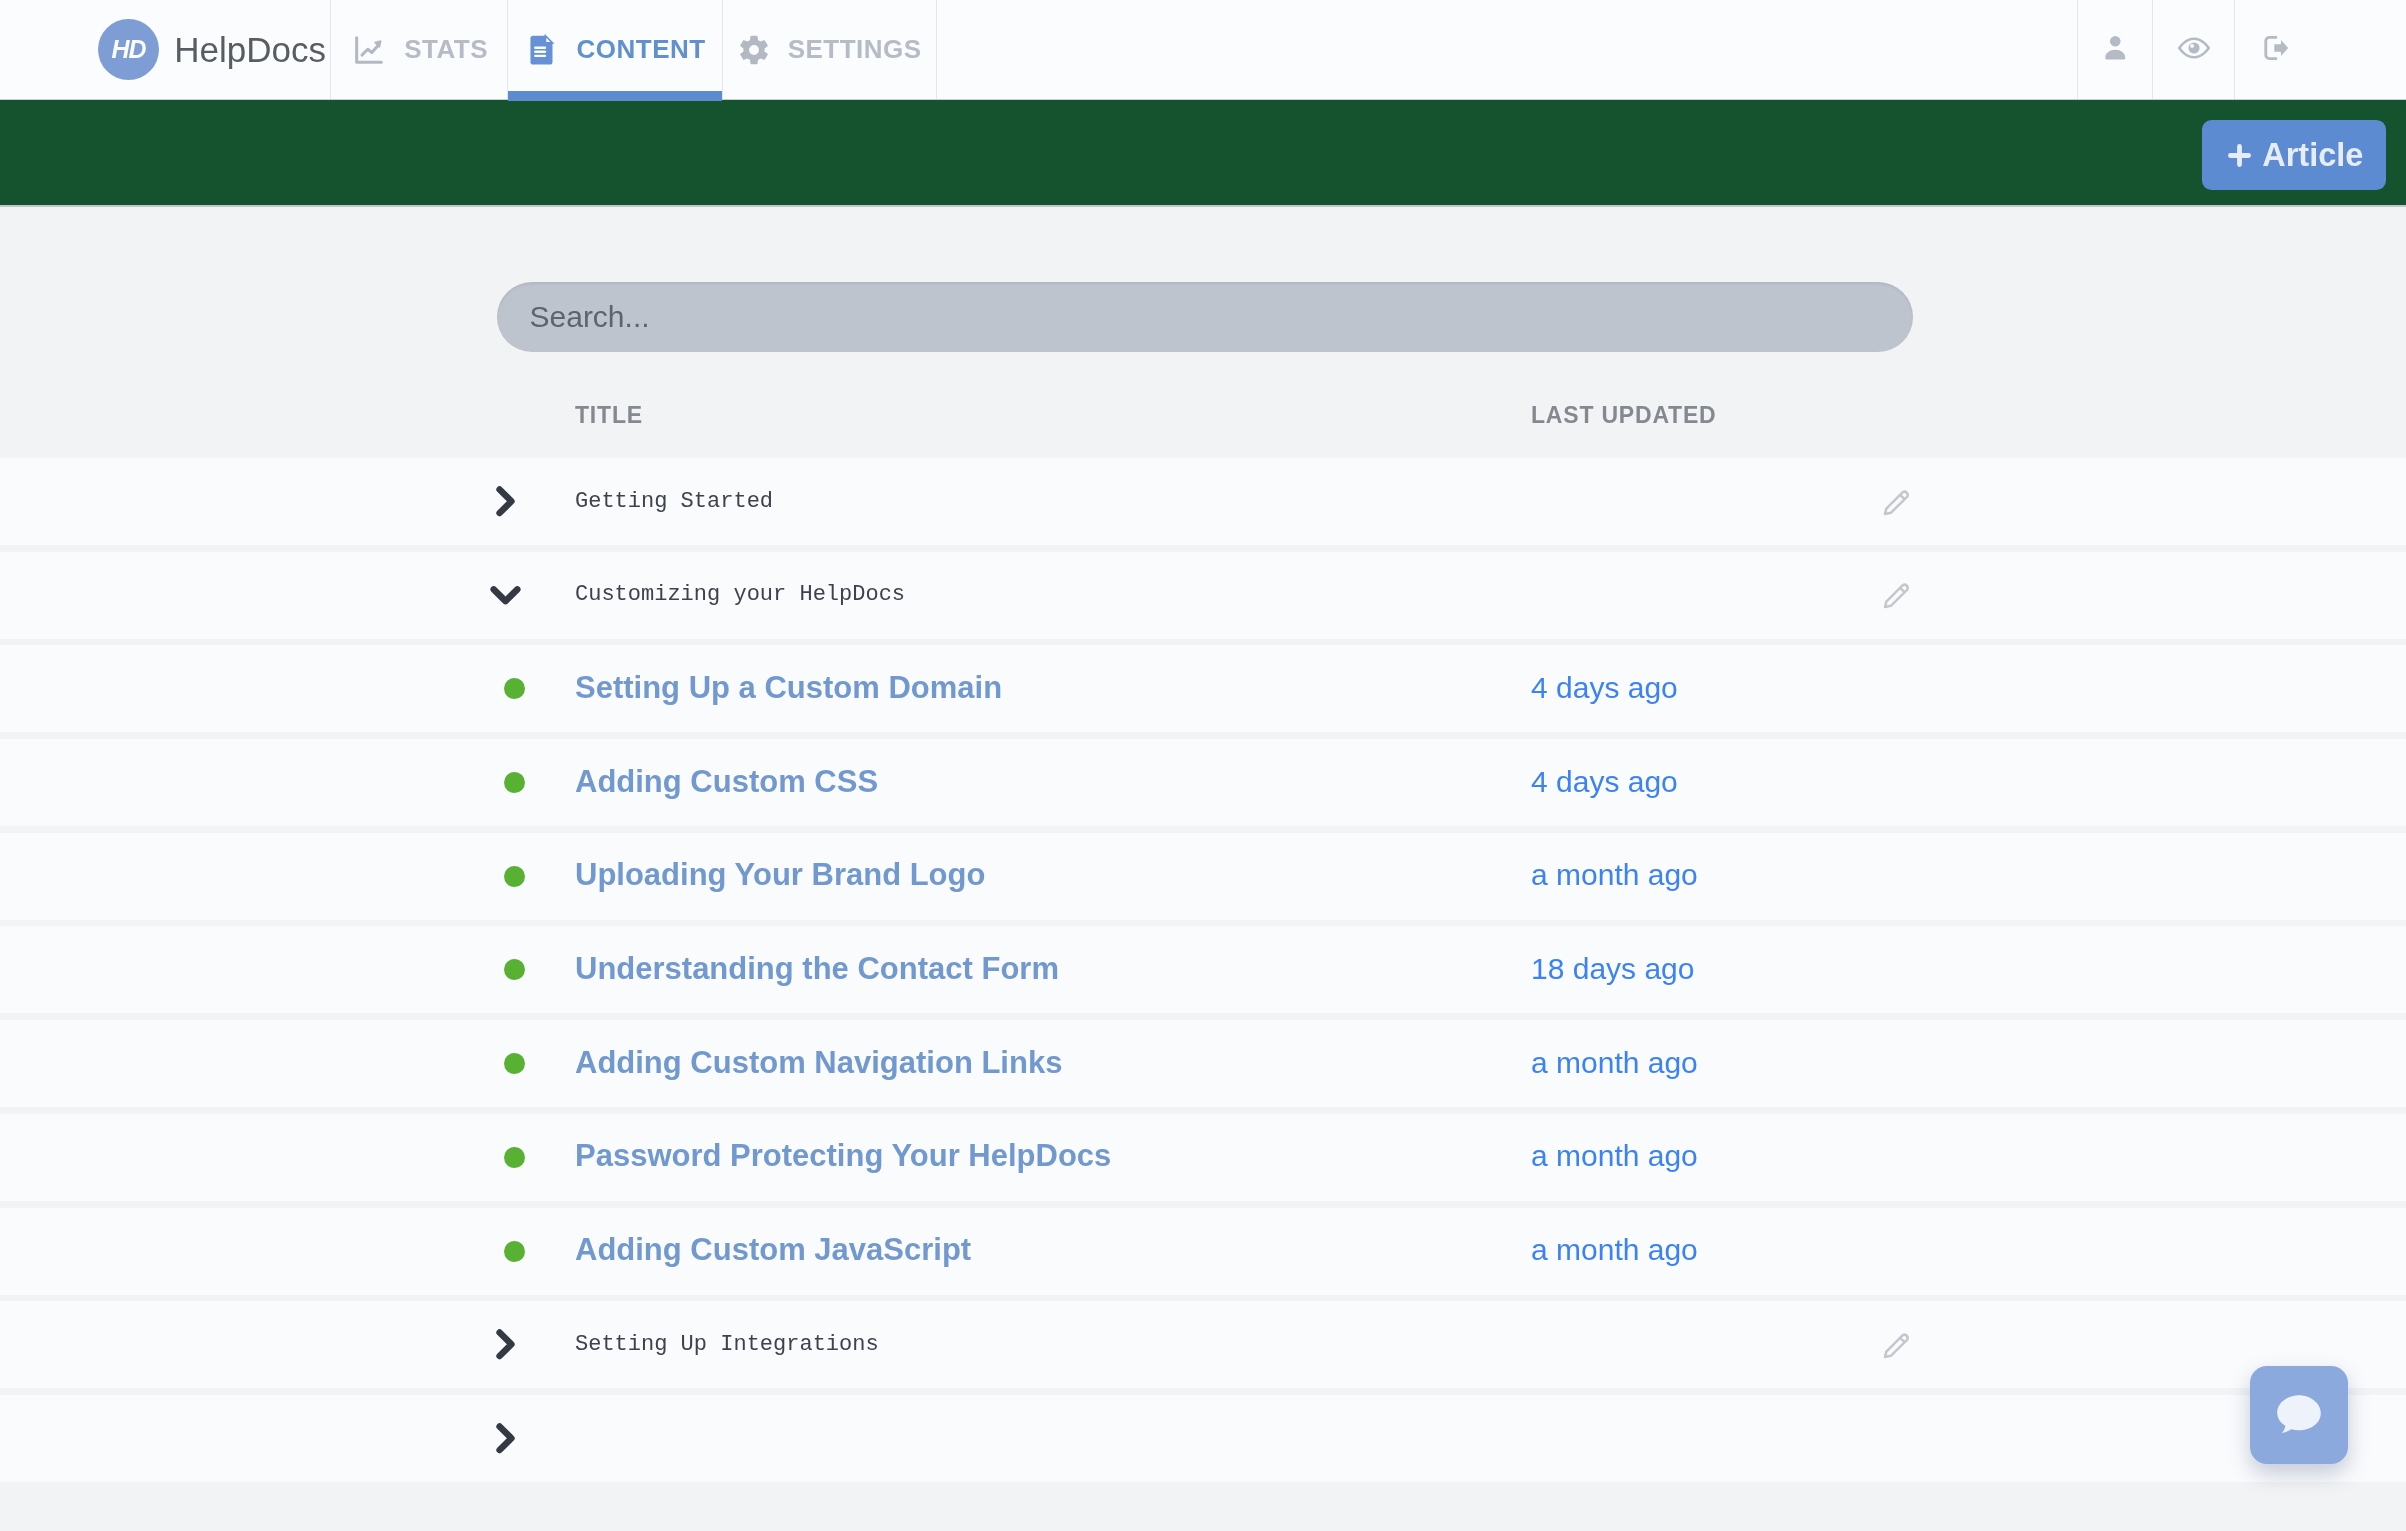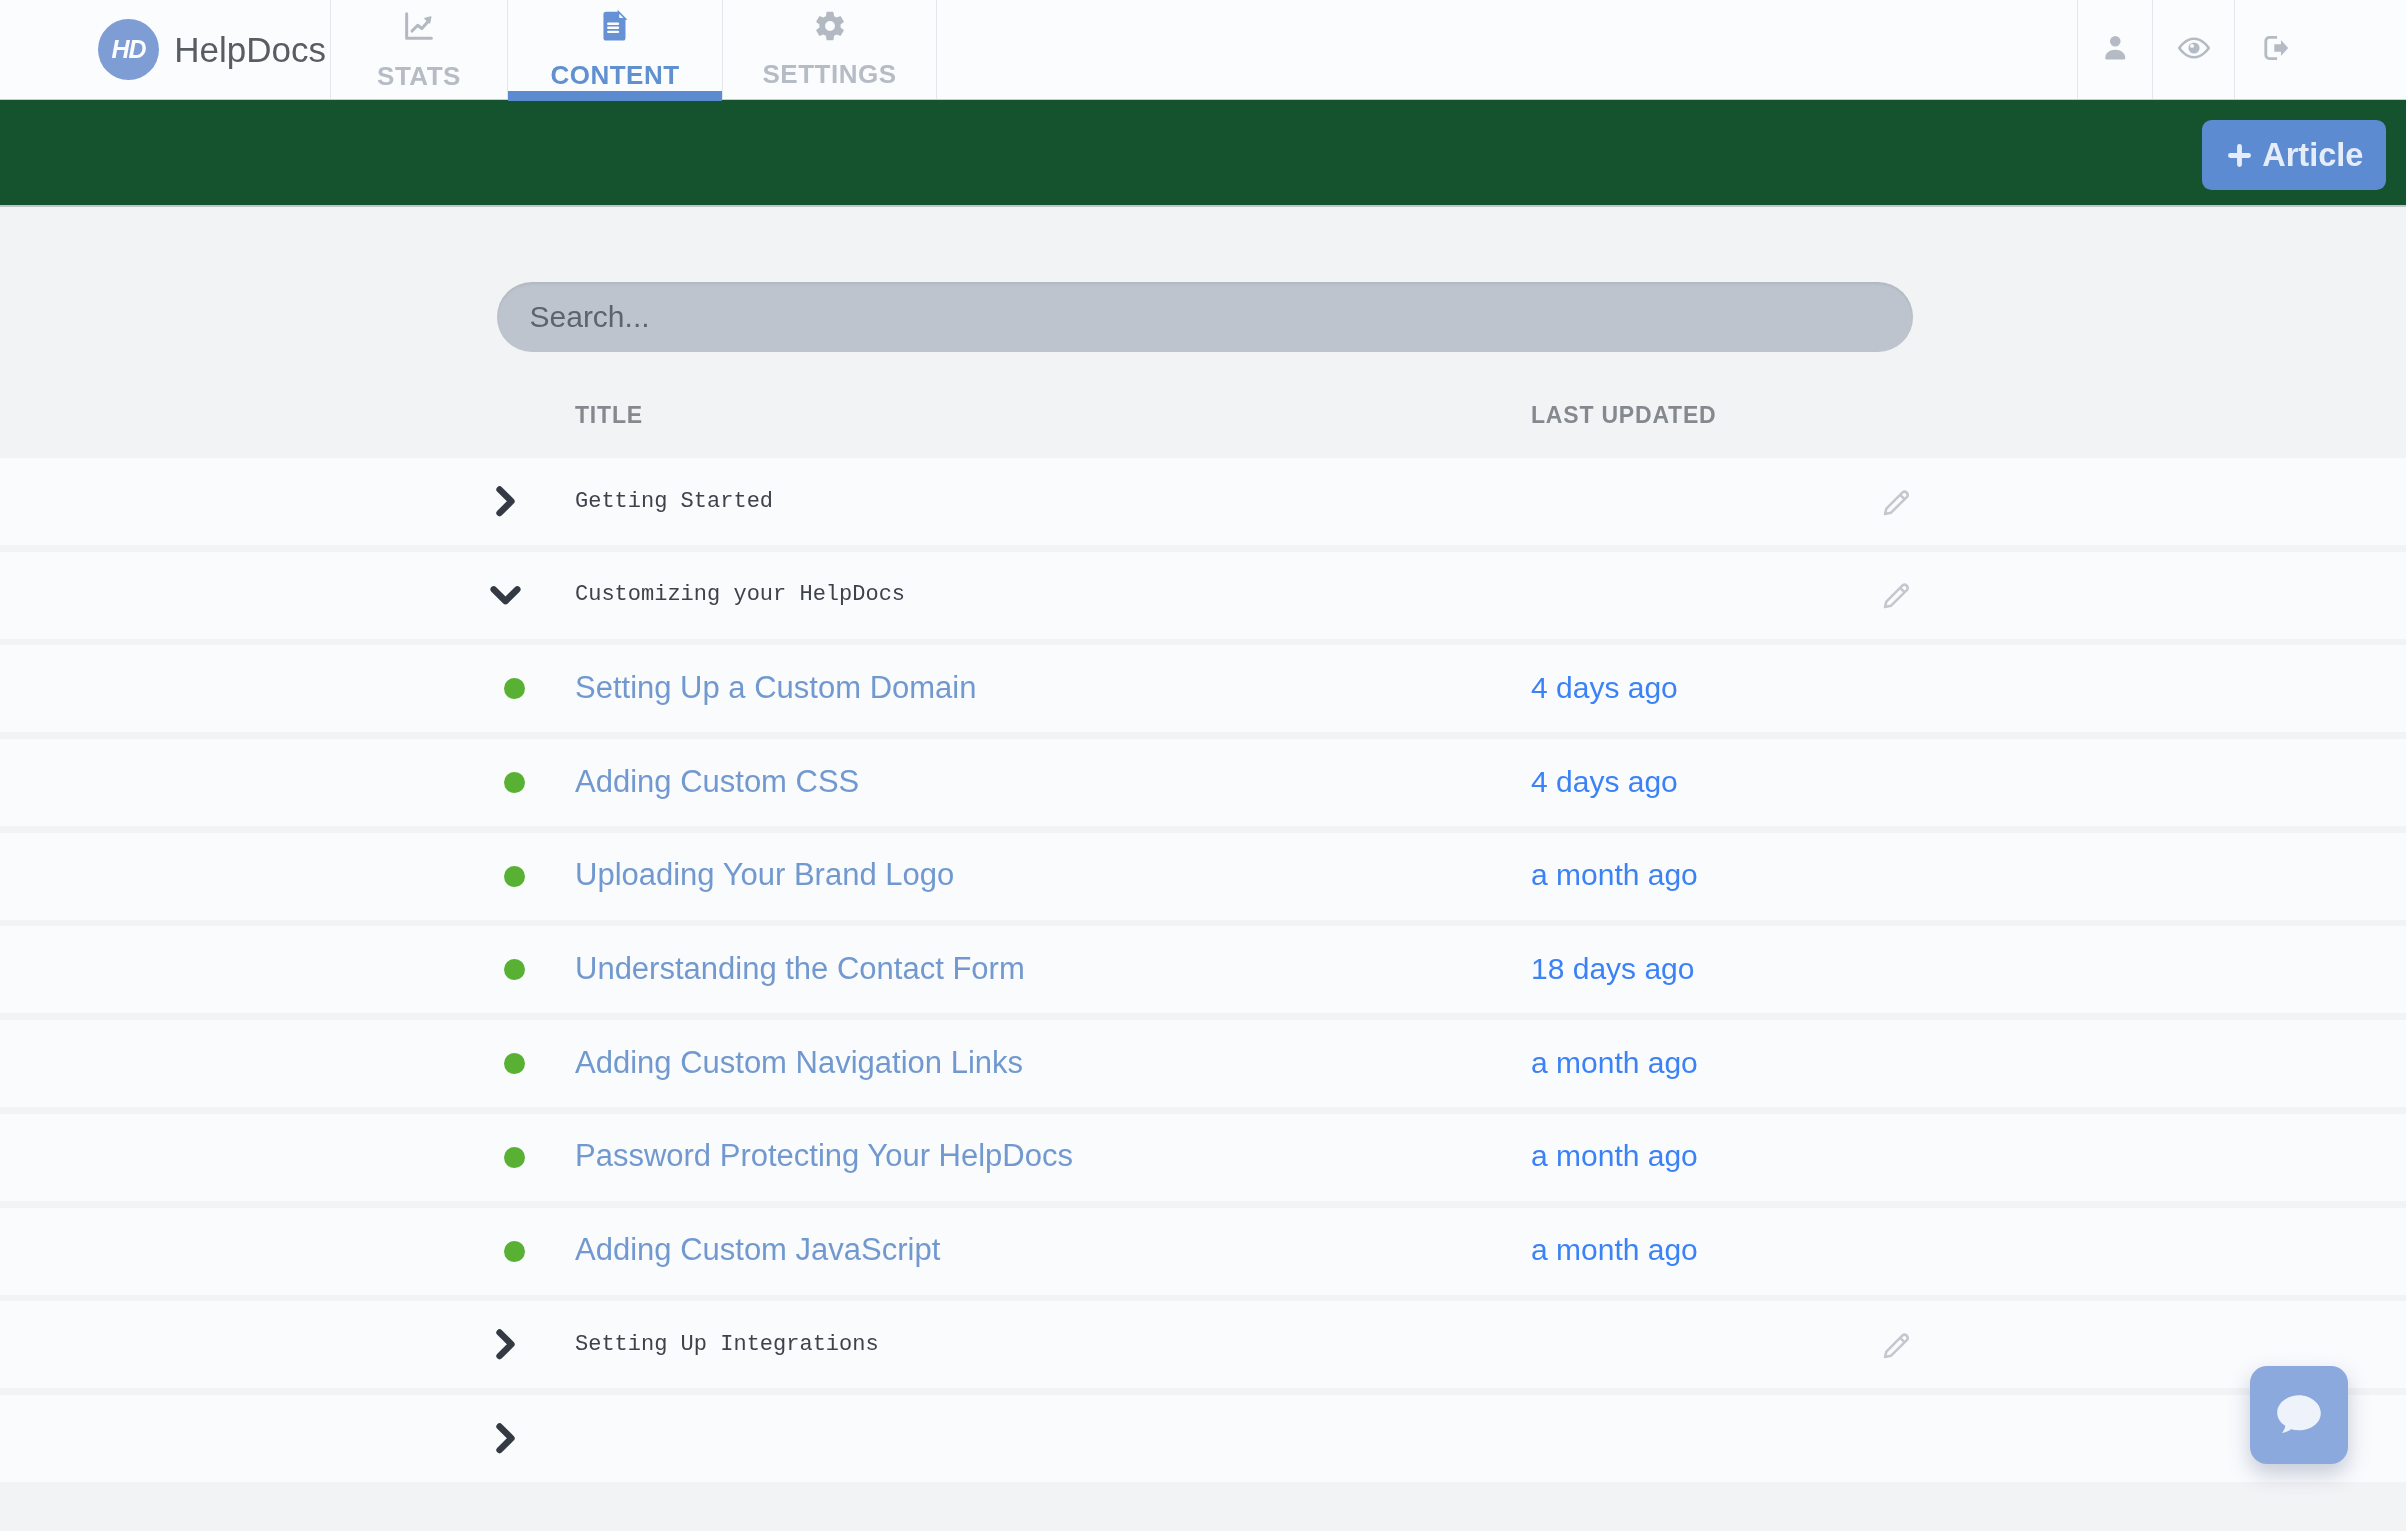--- a/index.html
+++ b/index.html
@@ -17,21 +17,21 @@
   .brand { width:330px; display:flex; align-items:center; padding-left:98px; }
   .logo-circle {
     width:61px; height:61px; border-radius:50%; background:#7d9dd4;
     color:#fbfcfe; font-weight:bold; font-size:25px;
     display:flex; align-items:center; justify-content:center; letter-spacing:-1px;font-style:italic;
   }
   .brand-name { font-size:35px; color:#585c63; margin-left:15.3px; font-weight:400; }
 
   .tab {
     display:flex; align-items:center; justify-content:center; gap:16.3px;
-    border-left:1px solid #e4e6e9; cursor:pointer; position:relative;flex-direction:column;
+    border-left:1px solid #e4e6e9; cursor:pointer; position:relative;
   }
   .tab-stats { width:177px; }
   .tab-content { width:215px; }
   .tab-settings { width:215px; border-right:1px solid #e4e6e9; }
   .tab-label { font-size:26px; font-weight:700; color:#b6bcc6; letter-spacing:0.5px; }
   .tab .t-icon { color:#b3b9c2; display:flex; }
   .tab-content .t-icon { color:#6691d4; }
   .tab-content .tab-label { color:#6090d0; }
   .active-underline {
     position:absolute; left:0; right:0; bottom:-1.9px; height:9.6px; background:#5c8bd1;
@@ -91,21 +91,21 @@
   .dot {
     position:absolute; left:504px; top:50%; margin-top:-10.5px;
     width:21px; height:21px; border-radius:50%; background:#58b133;
   }
   .cat-title {
     position:absolute; left:575px; top:50%; transform:translateY(-52%);
     font-size:22px; color:#3d424b;font-family:Liberation Mono, monospace;
   }
   .article-link {
     position:absolute; left:575px; top:50%; transform:translateY(-52%);
-    font-size:31px; font-weight:400; color:#7199cf; text-decoration:none; cursor:pointer;
+    font-size:31px; font-weight:700; color:#7199cf; text-decoration:none; cursor:pointer;
   }
   .date {
     position:absolute; left:1531px; top:50%; transform:translateY(-52%);
     font-size:30px; color:#3b82f6;
   }
   .pencil {
     position:absolute; left:1879px; top:50%; margin-top:-18px;
     width:36px; height:36px; color:#c4c8ce; cursor:pointer;
   }
 

